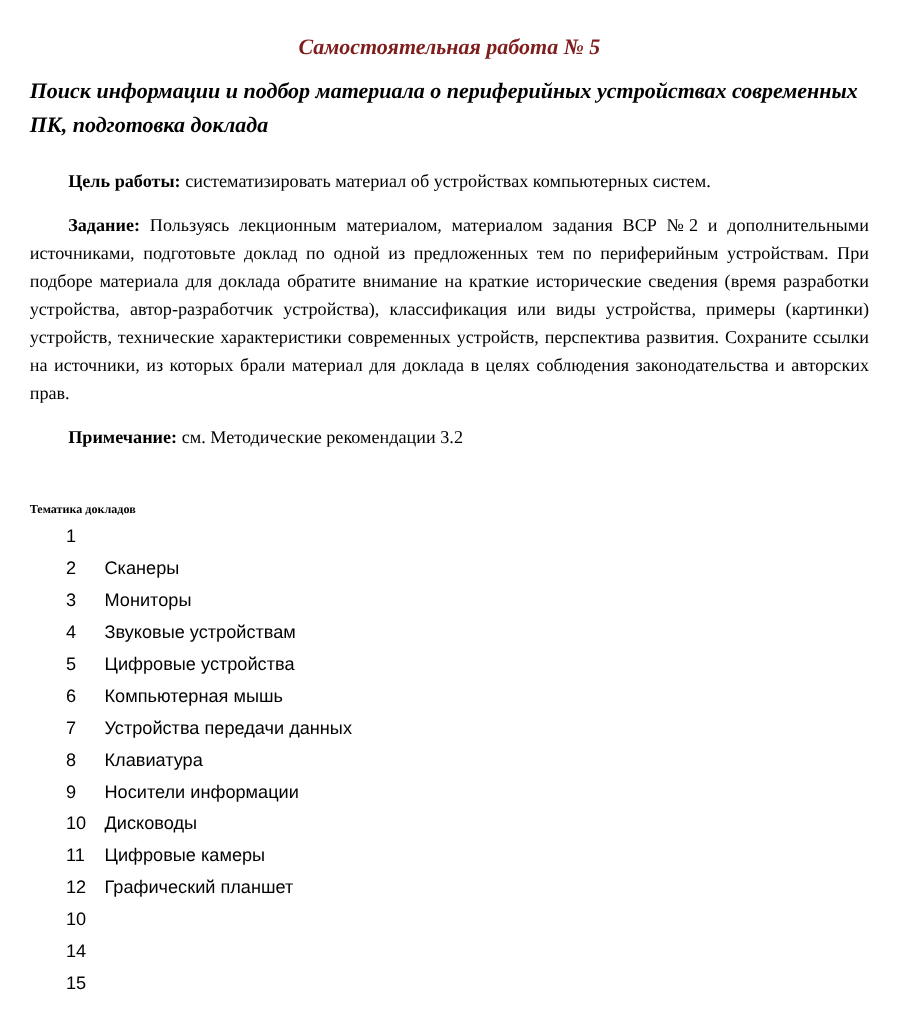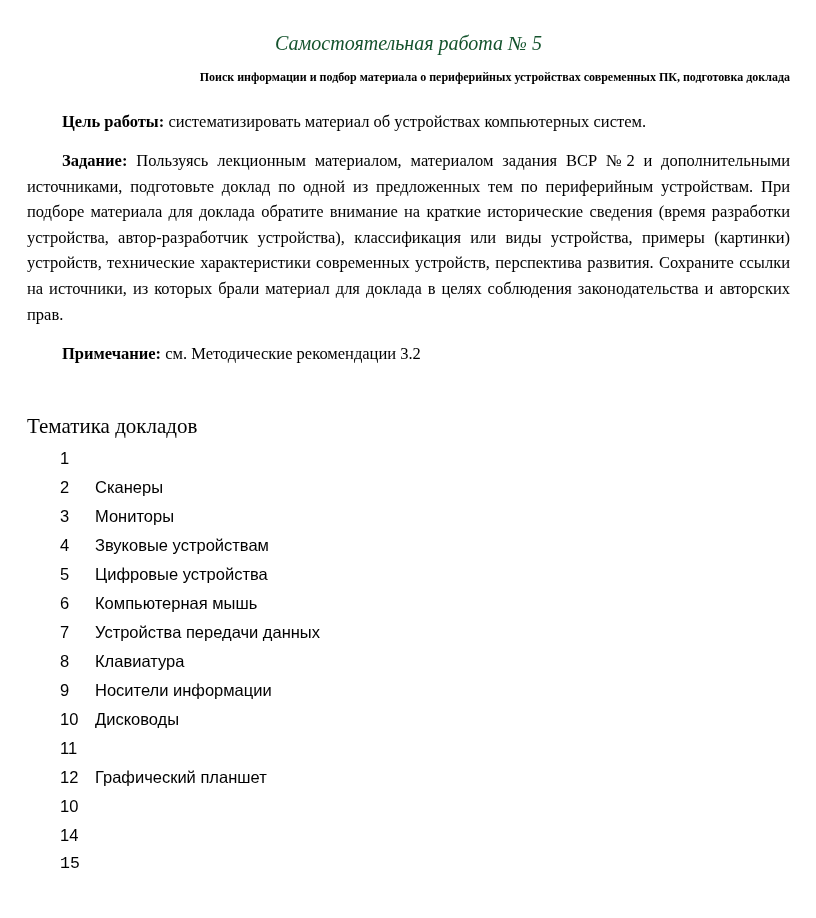--- a/index.html
+++ b/index.html
@@ -15,66 +15,67 @@
     color: #000000;
   }
   .page {
     box-sizing: border-box;
     width: 816px;
     height: 918px;
     padding: 24px 26px 0 27px;
   }
   .doc-title {
     text-align: center;
-    color: #14532d;
-    font-weight: normal;
+    color: #7f1d1d;
+    font-weight: bold;
     font-style: italic;
     font-size: 20px;
     line-height: 1.3;
     margin: 6px 0 12px 0;
   }
   .doc-subtitle {
-    text-align: right;
+    text-align: left;
     font-weight: bold;
-    font-size: 12px;
+    font-size: 20px;
     line-height: 1.55;
     margin: 0 0 22px 0;
+    font-style: italic;
   }
   .para {
     font-size: 16.5px;
     line-height: 1.55;
     text-align: justify;
     text-indent: 35px;
     margin: 0 0 14px 0;
   }
   .para.tight {
     margin-bottom: 8px;
   }
   .para .lead {
     font-weight: bold;
   }
   .topics {
     margin-top: 46px;
   }
   .topics-heading {
-    font-weight: normal;
-    font-size: 21px;
+    font-weight: bold;
+    font-size: 11px;
     line-height: 1.3;
     margin: 0 0 4px 0;
   }
   .topic-row {
     display: flex;
     align-items: baseline;
     font-family: "Liberation Sans", sans-serif;
     font-size: 16.5px;
     line-height: 1.0;
     padding: 6px 0 6.5px 0;
   }
   .topic-row.serif-item {
-    font-family: Liberation Mono, monospace;
+    font-family: Liberation Sans, sans-serif;
     gap: 36px;
   }
   .topic-num {
     flex: 0 0 35px;
     padding-left: 33px;
   }
   .topic-text {
     flex: 1 1 auto;
   }
 </style>
@@ -131,20 +132,21 @@
     <div class="topic-row">
       <span class="topic-num">9</span>
       <span class="topic-text">Носители информации</span>
     </div>
     <div class="topic-row">
       <span class="topic-num">10</span>
       <span class="topic-text">Дисководы</span>
     </div>
     <div class="topic-row">
       <span class="topic-num">11</span>
+      <span class="topic-text">Цифровые камеры</span>
     </div>
     <div class="topic-row">
       <span class="topic-num">12</span>
       <span class="topic-text">Графический планшет</span>
     </div>
     <div class="topic-row">
       <span class="topic-num">10</span>
     </div>
     <div class="topic-row">
       <span class="topic-num">14</span>

